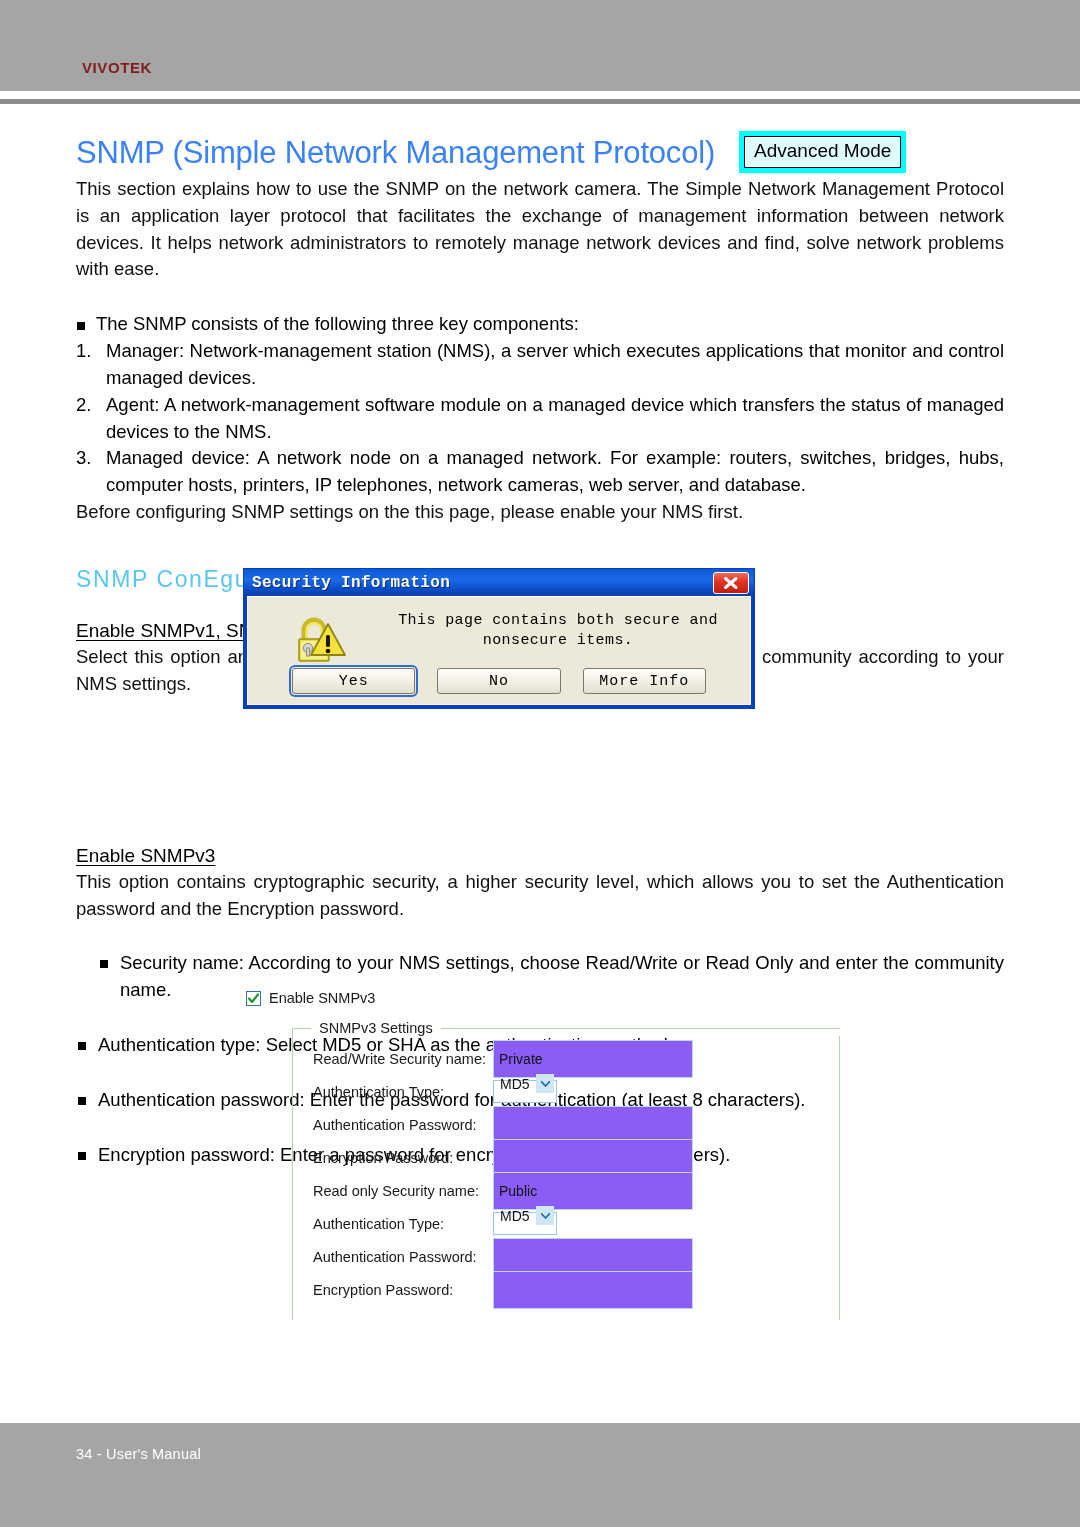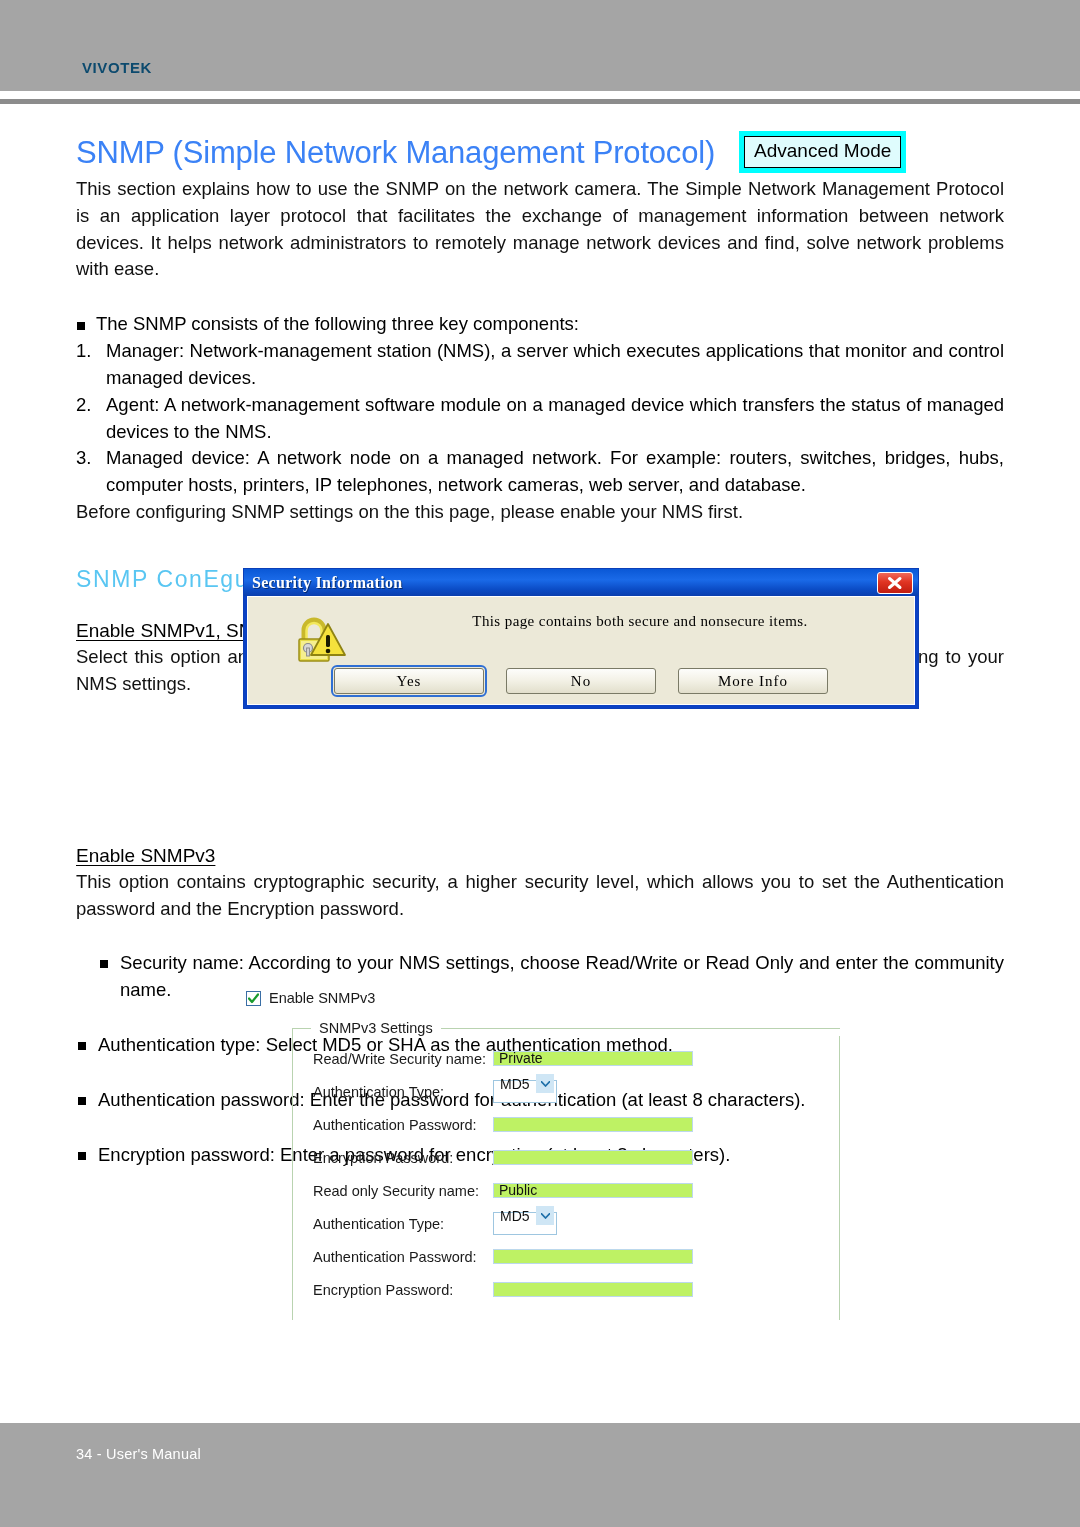--- a/index.html
+++ b/index.html
@@ -26,21 +26,21 @@
     height: 91px;
     background: #a5a5a5;
   }
   .brand {
     position: absolute;
     left: 82px;
     top: 60px;
     font-size: 15px;
     font-weight: bold;
     letter-spacing: 0.6px;
-    color: #0c4a6e;
+    color: #7f1d1d;
     line-height: 1;
   }
   .top-rule {
     position: absolute;
     left: 0; top: 99px;
     width: 1080px;
     height: 5px;
     background: #8c8c8c;
   }
 
@@ -172,26 +172,26 @@
     height: 8px;
     background: #000;
   }
   .bullet-indent { margin-left: 22px; }
 
   
   .xp-dialog {
     position: absolute;
     left: 243px;
     top: 568px;
-    width: 676px;
+    width: 512px;
     height: 141px;
     background: #0a41c4;
     border: 1px solid #0b3fb8;
     box-sizing: border-box;
-    font-family: Liberation Serif, serif;
+    font-family: Liberation Mono, monospace;
   }
   .xp-titlebar {
     position: relative;
     height: 27px;
     background: linear-gradient(to bottom, #0a58d6 0%, #1a6ae8 40%, #0b4cc6 75%, #0a3fae 100%);
     display: flex;
     align-items: center;
     padding: 0 3px 0 8px;
   }
   .xp-title-text {
@@ -325,23 +325,23 @@
     padding-left: 20px;
   }
   .f-label {
     width: 180px;
     font-size: 14.5px;
     color: #1a1a1a;
     flex: none;
   }
   .f-input {
     width: 200px;
-    height: 15px;
+    height: 38px;
     border: 1px solid #bcd8ec;
-    background: #bef264;
+    background: #8b5cf6;
     box-sizing: border-box;
     font-size: 14px;
     color: #111;
     padding: 0 5px;
     line-height: 21px;
     font-family: "Liberation Sans", sans-serif;
   }
   .f-select {
     height: 23px;
     border: 1px solid #9ec6e0;

